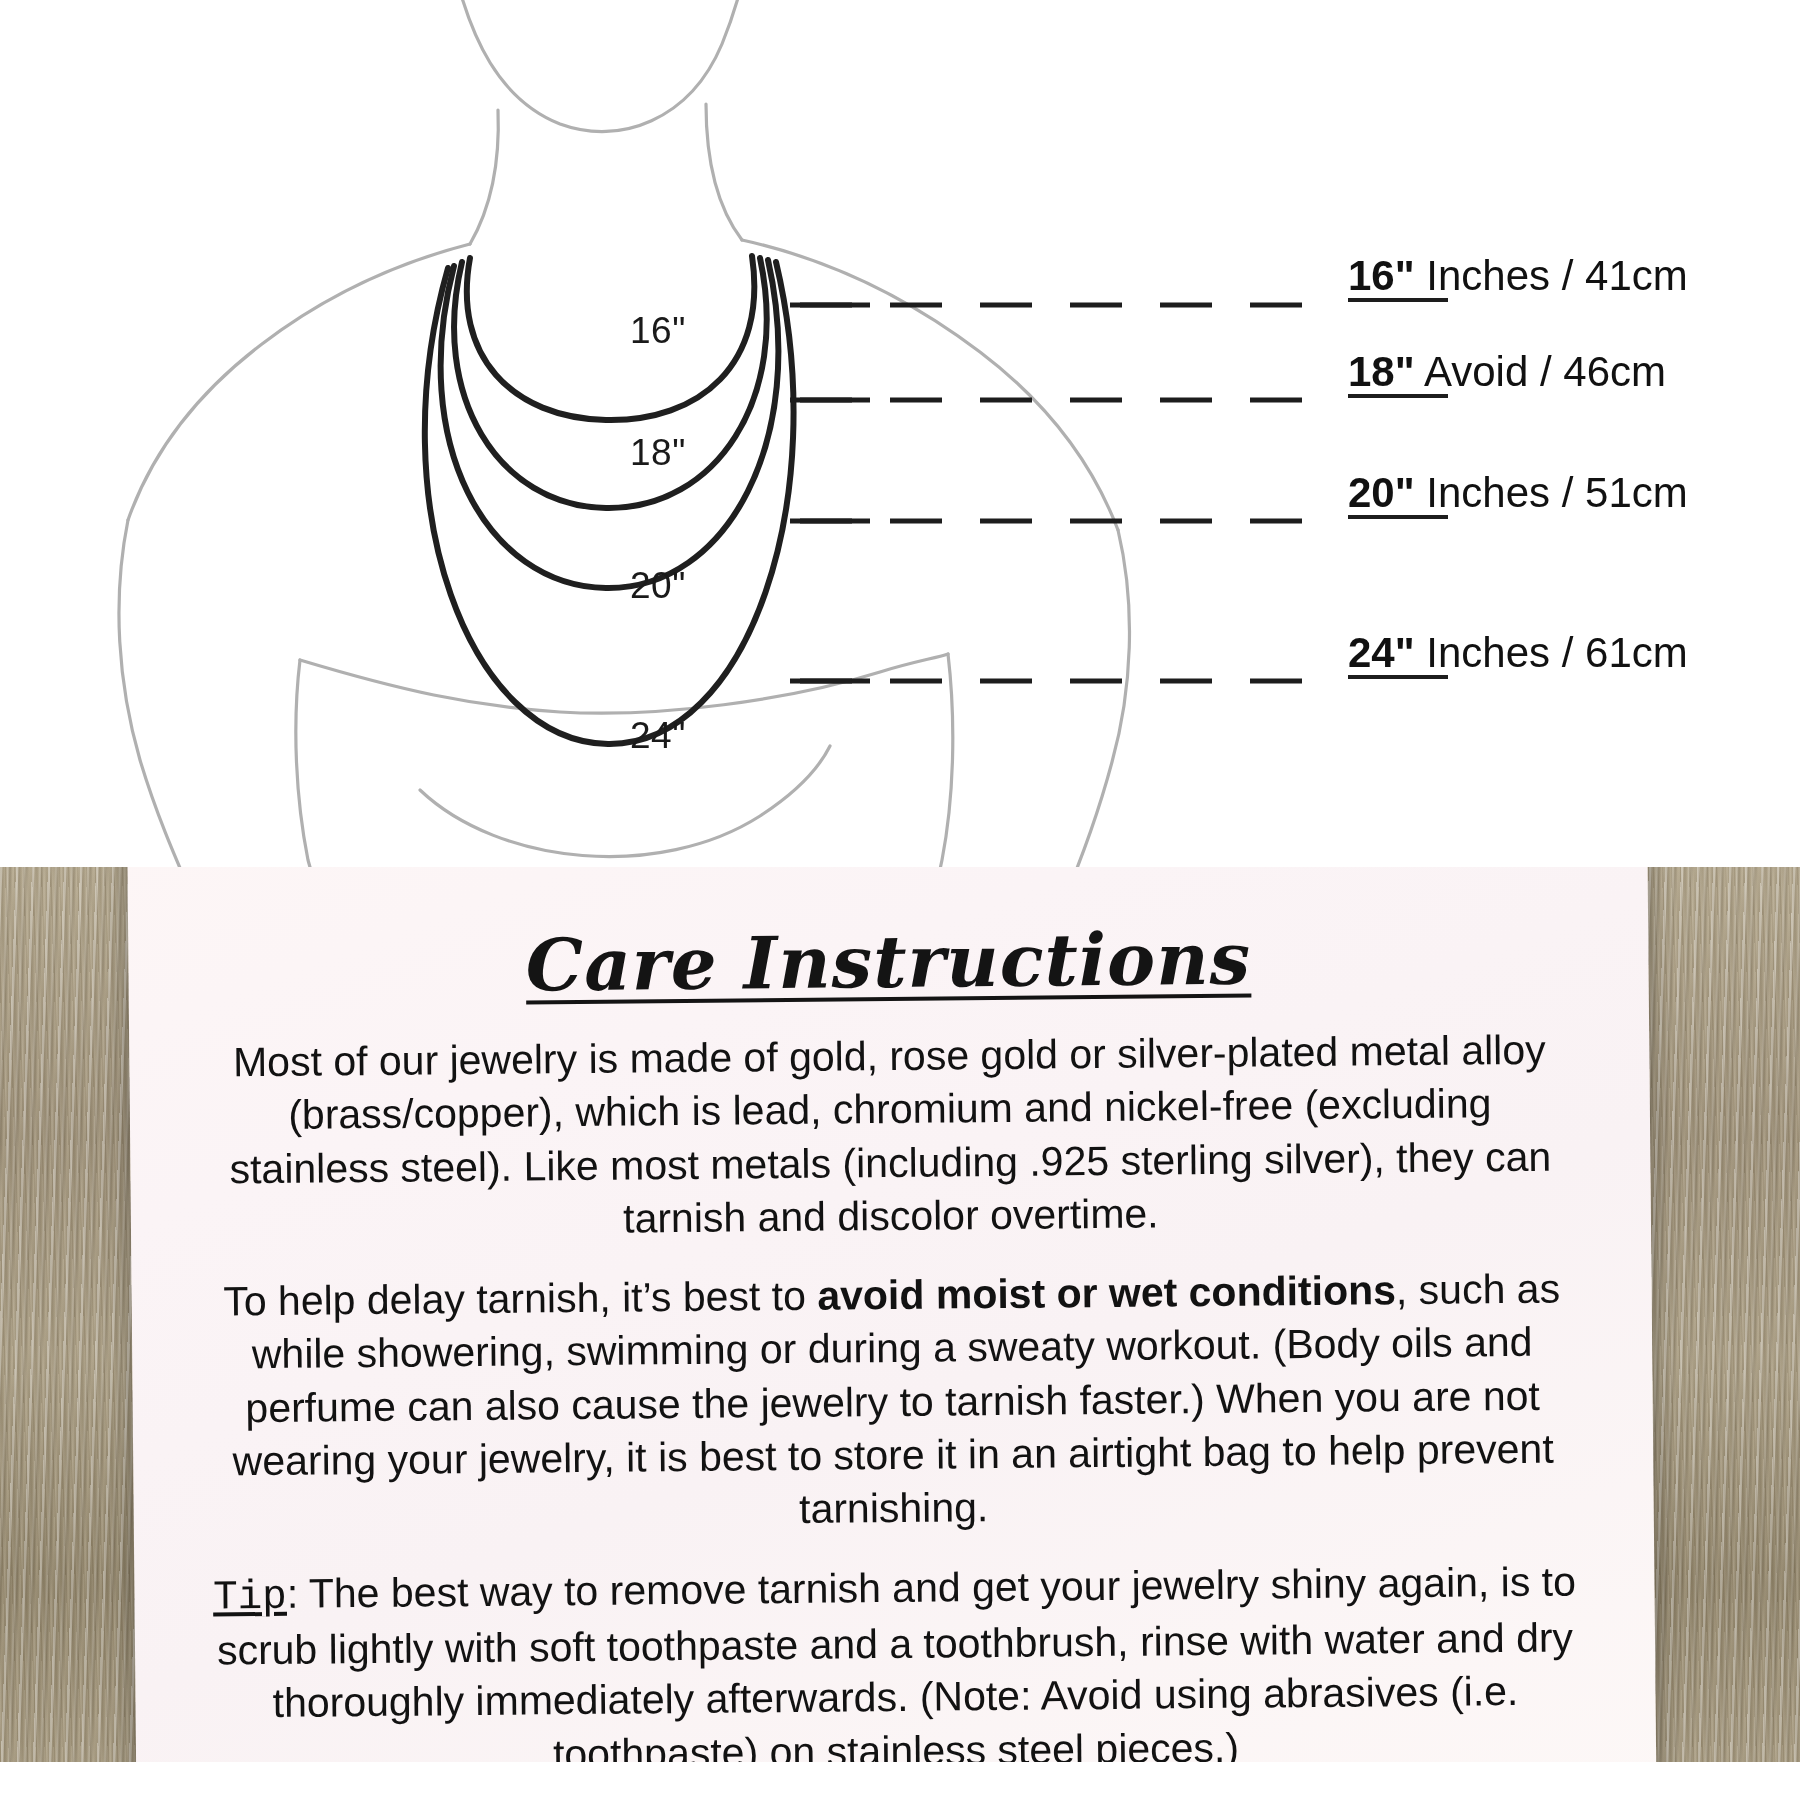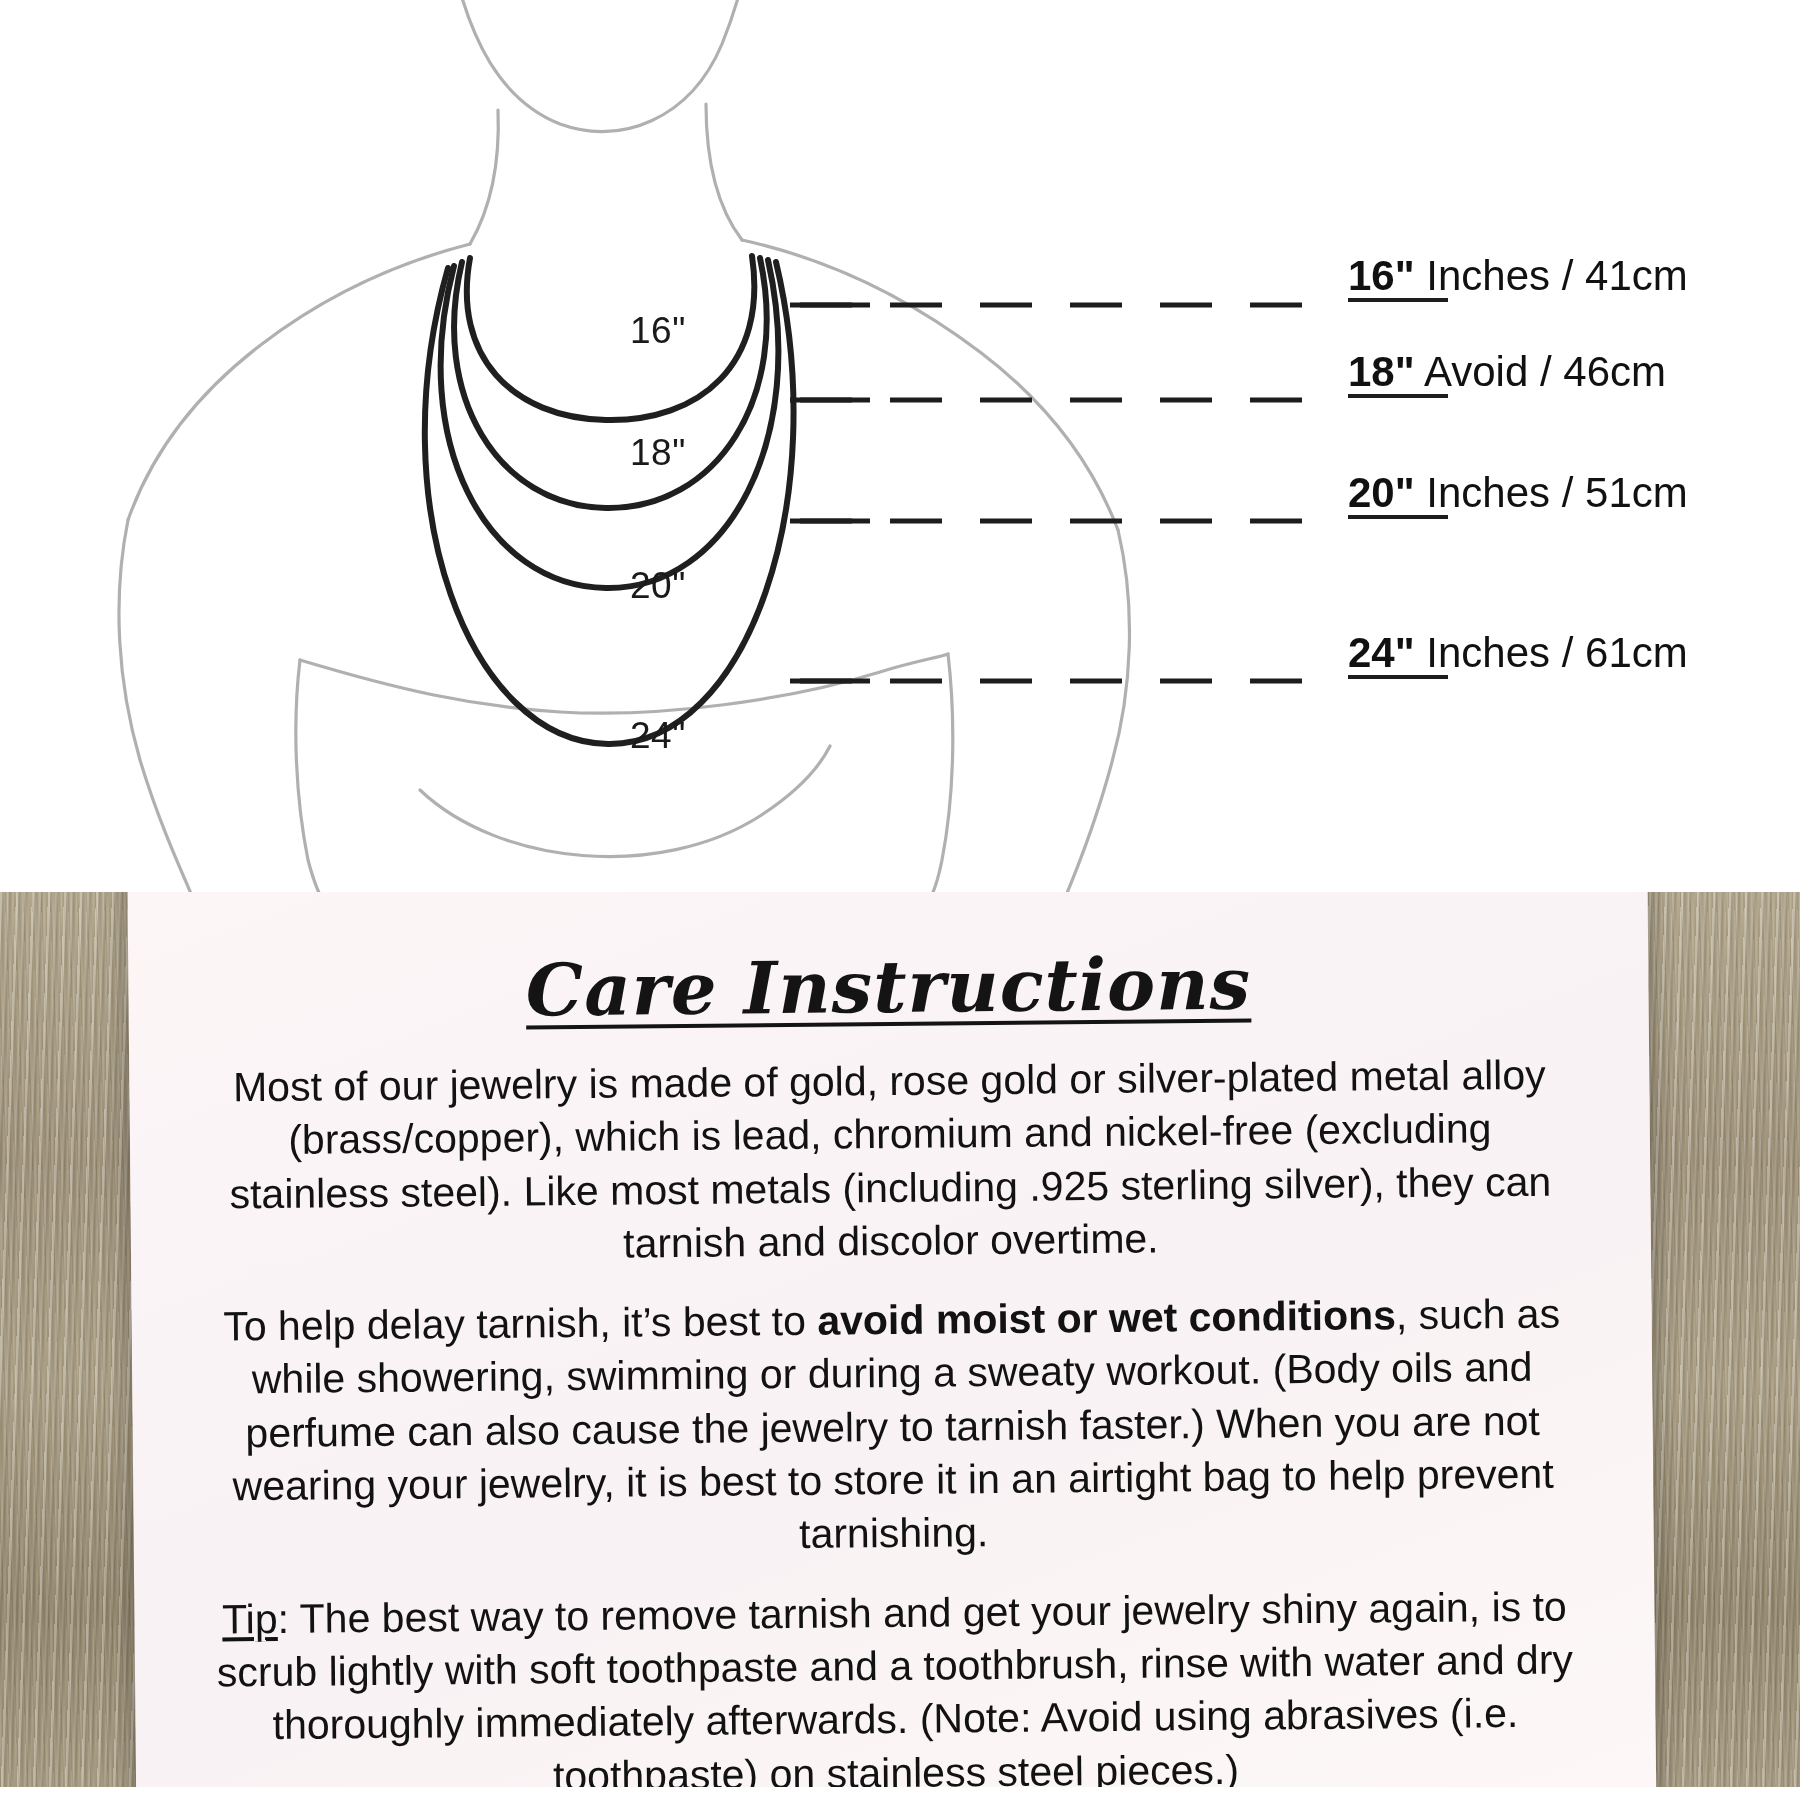--- a/index.html
+++ b/index.html
@@ -48,21 +48,21 @@
     white-space: nowrap;
   }
   .side-label .inch {
     font-weight: 700;
   }
 
   
   #care-panel {
     position: absolute;
     left: 0;
-    top: 892px;
+    top: 867px;
     width: 1800px;
     height: 895px;
     overflow: hidden;
     background-color: #a89a80;
     background-image:
       repeating-linear-gradient(
         92deg,
         rgba(255,255,255,0.30) 0px,
         rgba(255,255,255,0.30) 2px,
         rgba(125,112,88,0.22) 3px,
@@ -121,21 +121,21 @@
   .care-para {
     font-family: "Liberation Sans", sans-serif;
     font-size: 41px;
     line-height: 1.30;
     color: #121212;
     text-align: center;
     margin: 26px 0 0 0;
     padding: 0 18px;
   }
   .care-para b { font-weight: 700; }
-  .care-para u { text-decoration: underline; text-underline-offset: 4px; }
+  .care-para u { text-decoration: underline; text-underline-offset: 4px; font-family: Liberation Mono, monospace; }
 
   
   #panel-seam {
     position: absolute;
     left: 0;
     top: 903px;
     width: 1800px;
     height: 3px;
     background: #6f6550;
     opacity: 0.55;

